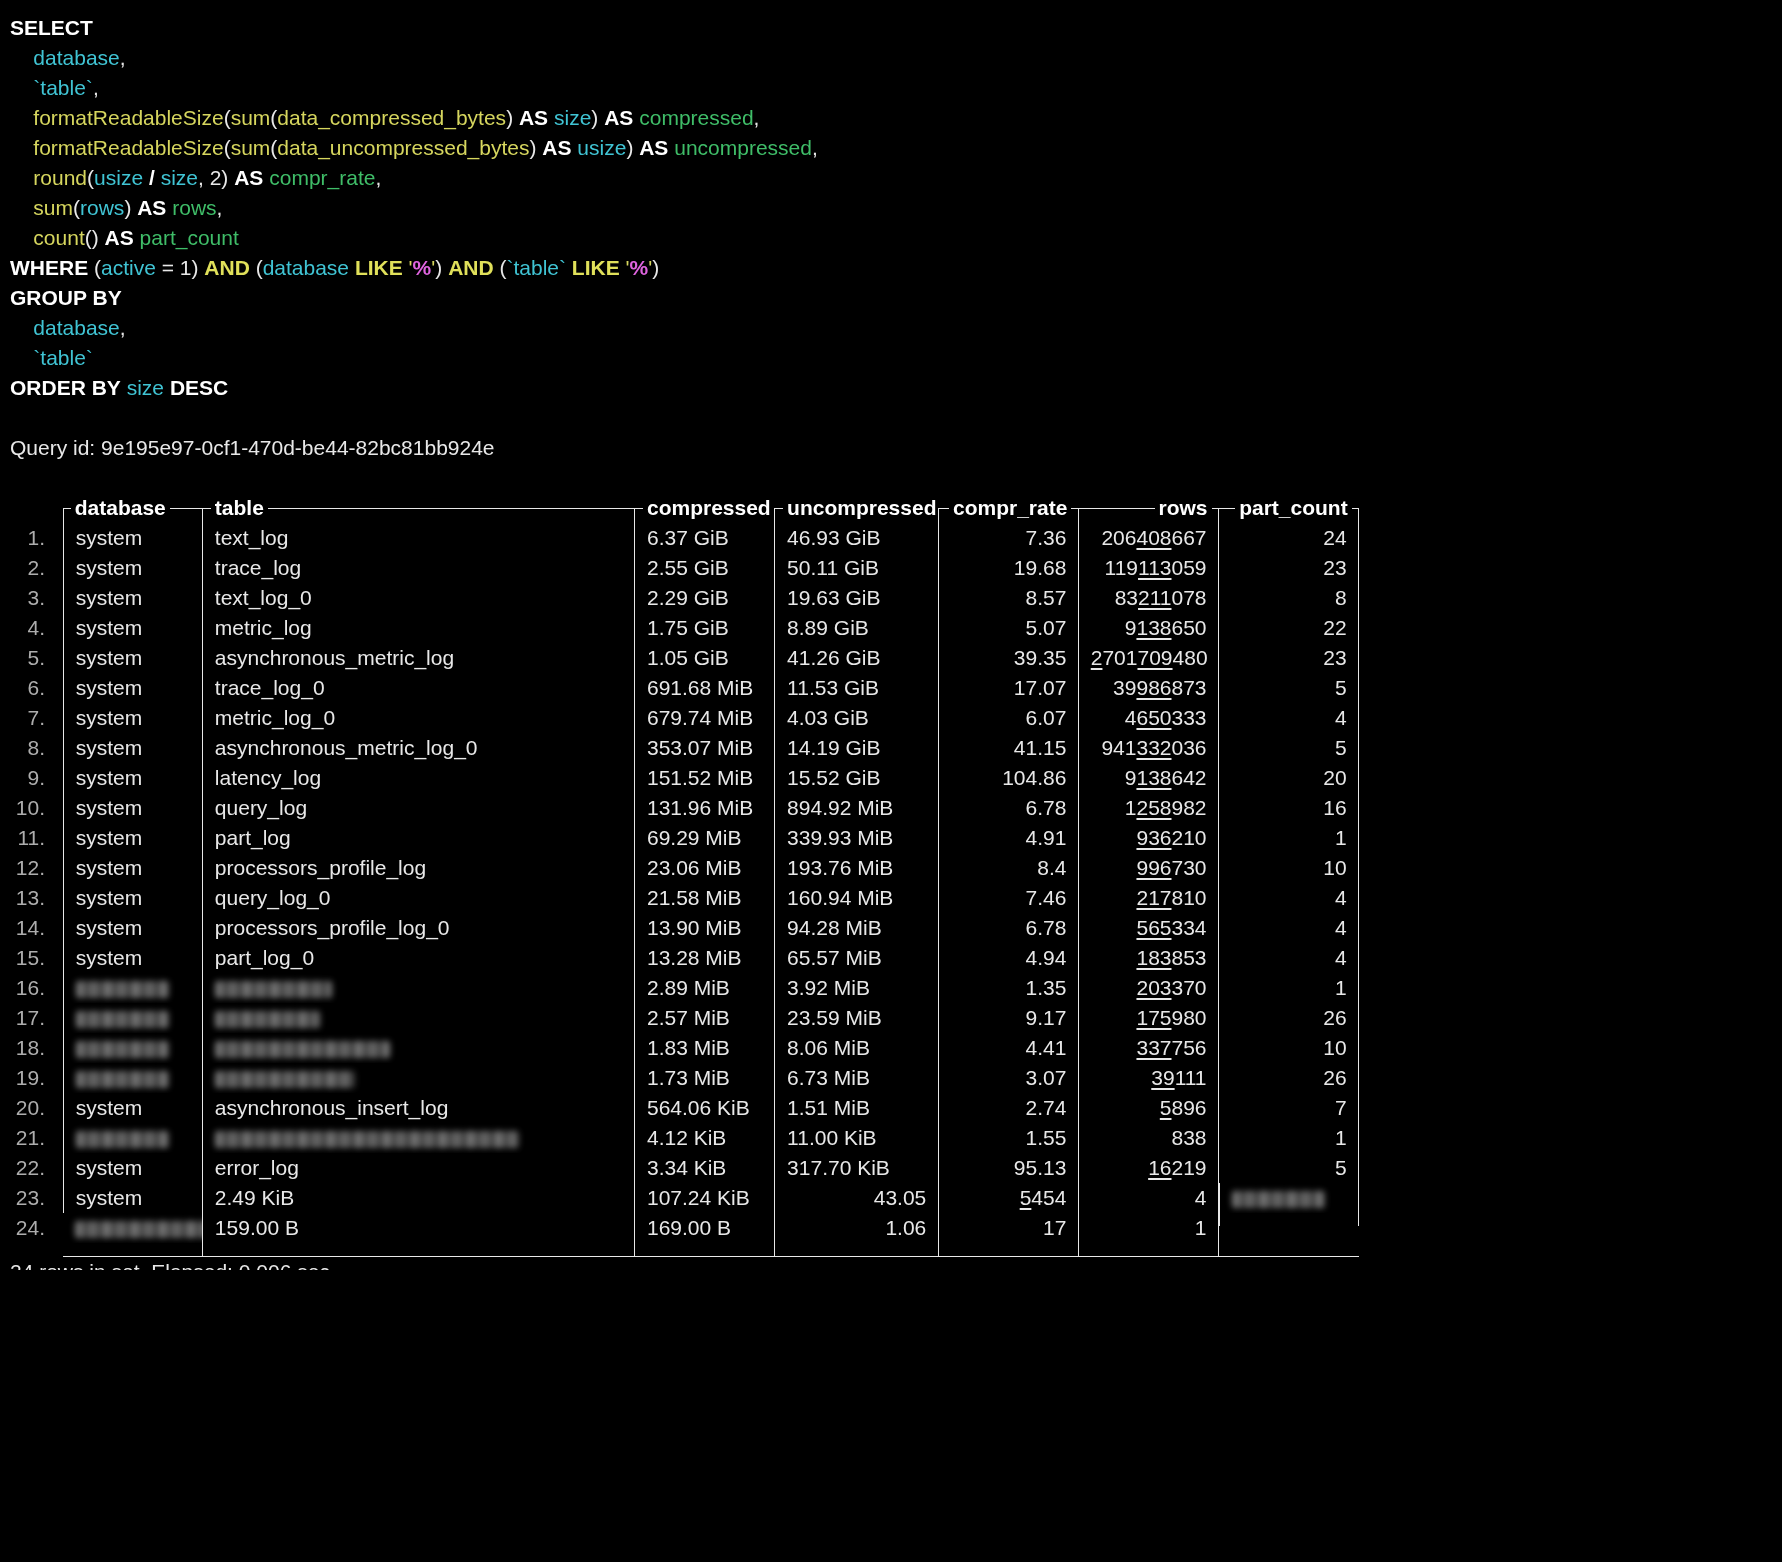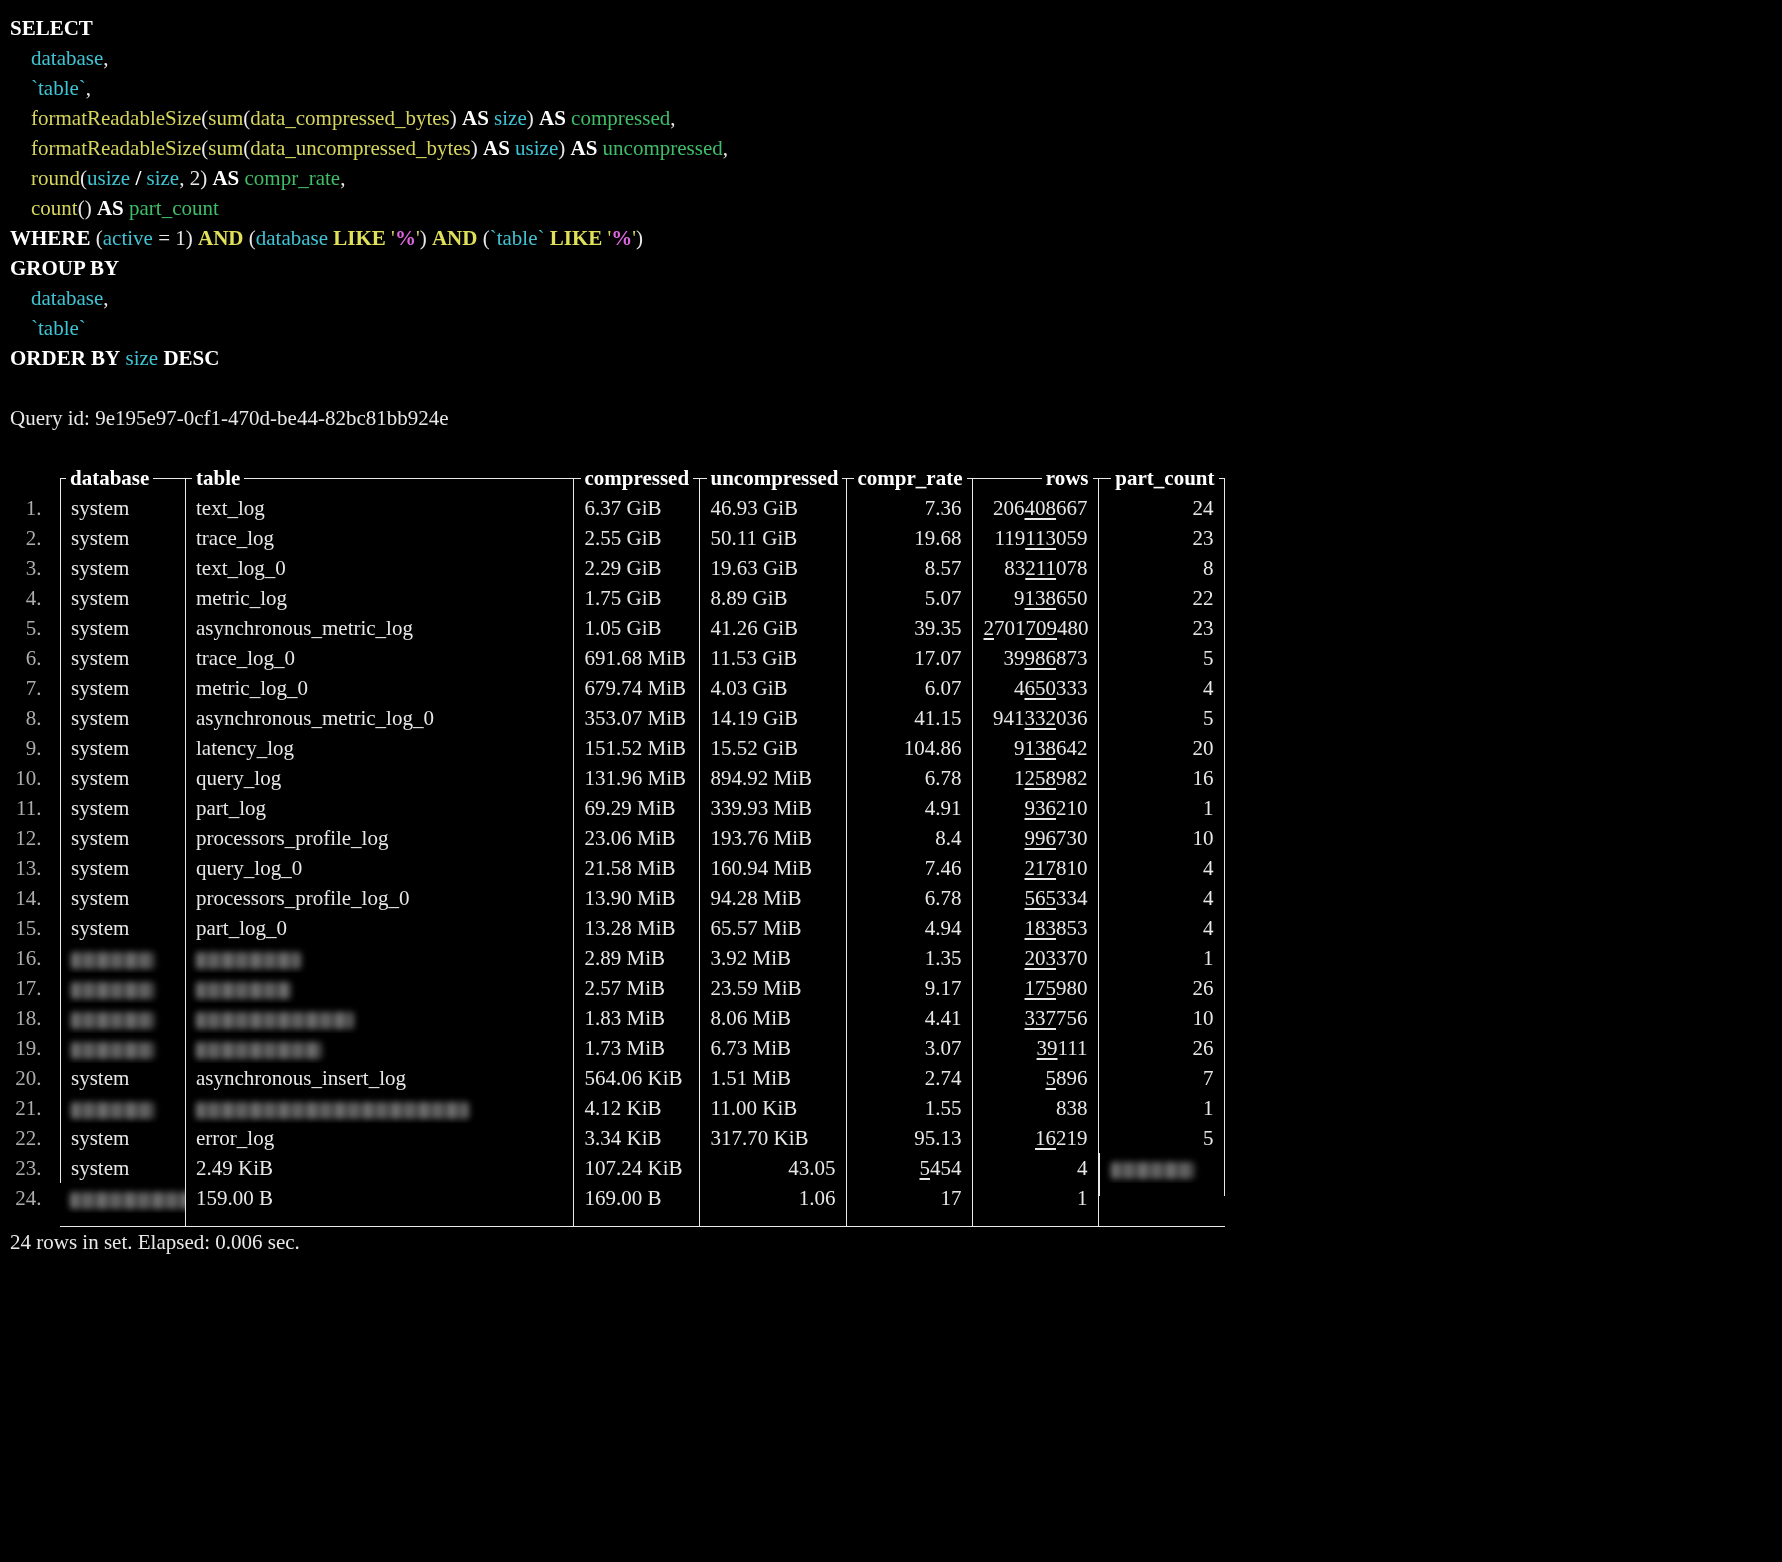--- a/index.html
+++ b/index.html
@@ -1,21 +1,21 @@
 <!DOCTYPE html>
 <html style="--background: #000000; --foreground: #e8e8e8; --bold-white: #ffffff; --cyan-identifier: #40c4d4; --yellow-function: #d6d65e; --yellow-keyword: #e0e05a; --green-alias: #3fbd68; --magenta-percent: #df64df; --row-number-gray: #adadad; --border-white: #e8e8e8;"><head>
 <meta charset="utf-8">
 <style>
   * { box-sizing: border-box; }
   html, body { margin: 0; padding: 0; background: #000; }
   .screen {
     width: 1782px; height: 1270px;
     background: var(--background, #000);
     color: var(--foreground, #e8e8e8);
-    font-family: Liberation Serif, serif;
+    font-family: Liberation Sans, sans-serif;
     font-size: 21px; line-height: 30px;
     padding: 13px 10px;
     overflow: hidden;
     position: relative;
   }
   .qline { height: 30px; white-space: pre; }
   .query { margin-bottom: 30px; }
   .queryid { margin-bottom: 30px; }
   .summary { }
 
@@ -60,20 +60,21 @@
 <body>
 
 <div class="screen">
   <div class="query" id="sql">
       <div class="qline"><span class="tk-kw">SELECT</span></div>
       <div class="qline"><span class="tk-p">    </span><span class="tk-id">database</span><span class="tk-p">,</span></div>
       <div class="qline"><span class="tk-p">    </span><span class="tk-id">`table`</span><span class="tk-p">,</span></div>
       <div class="qline"><span class="tk-p">    </span><span class="tk-fn">formatReadableSize</span><span class="tk-p">(</span><span class="tk-fn">sum</span><span class="tk-p">(</span><span class="tk-fn">data_compressed_bytes</span><span class="tk-p">) </span><span class="tk-kw">AS</span><span class="tk-p"> </span><span class="tk-id">size</span><span class="tk-p">) </span><span class="tk-kw">AS</span><span class="tk-p"> </span><span class="tk-al">compressed</span><span class="tk-p">,</span></div>
       <div class="qline"><span class="tk-p">    </span><span class="tk-fn">formatReadableSize</span><span class="tk-p">(</span><span class="tk-fn">sum</span><span class="tk-p">(</span><span class="tk-fn">data_uncompressed_bytes</span><span class="tk-p">) </span><span class="tk-kw">AS</span><span class="tk-p"> </span><span class="tk-id">usize</span><span class="tk-p">) </span><span class="tk-kw">AS</span><span class="tk-p"> </span><span class="tk-al">uncompressed</span><span class="tk-p">,</span></div>
       <div class="qline"><span class="tk-p">    </span><span class="tk-fn">round</span><span class="tk-p">(</span><span class="tk-id">usize</span><span class="tk-p"> </span><span class="tk-kw">/</span><span class="tk-p"> </span><span class="tk-id">size</span><span class="tk-p">, 2) </span><span class="tk-kw">AS</span><span class="tk-p"> </span><span class="tk-al">compr_rate</span><span class="tk-p">,</span></div>
+      <div class="qline"><span class="tk-p">    </span><span class="tk-fn">sum</span><span class="tk-p">(</span><span class="tk-id">rows</span><span class="tk-p">) </span><span class="tk-kw">AS</span><span class="tk-p"> </span><span class="tk-al">rows</span><span class="tk-p">,</span></div>
       <div class="qline"><span class="tk-p">    </span><span class="tk-fn">count</span><span class="tk-p">() </span><span class="tk-kw">AS</span><span class="tk-p"> </span><span class="tk-al">part_count</span></div>
       <div class="qline"><span class="tk-kw">WHERE</span><span class="tk-p"> (</span><span class="tk-id">active</span><span class="tk-p"> = 1) </span><span class="tk-ky">AND</span><span class="tk-p"> (</span><span class="tk-id">database</span><span class="tk-p"> </span><span class="tk-ky">LIKE</span><span class="tk-p"> </span><span class="tk-str">'</span><span class="tk-pct">%</span><span class="tk-str">'</span><span class="tk-p">) </span><span class="tk-ky">AND</span><span class="tk-p"> (</span><span class="tk-id">`table`</span><span class="tk-p"> </span><span class="tk-ky">LIKE</span><span class="tk-p"> </span><span class="tk-str">'</span><span class="tk-pct">%</span><span class="tk-str">'</span><span class="tk-p">)</span></div>
       <div class="qline"><span class="tk-kw">GROUP BY</span></div>
       <div class="qline"><span class="tk-p">    </span><span class="tk-id">database</span><span class="tk-p">,</span></div>
       <div class="qline"><span class="tk-p">    </span><span class="tk-id">`table`</span></div>
       <div class="qline"><span class="tk-kw">ORDER BY</span><span class="tk-p"> </span><span class="tk-id">size</span><span class="tk-p"> </span><span class="tk-kw">DESC</span></div>
     </div>
   <div class="qline queryid">Query id: 9e195e97-0cf1-470d-be44-82bc81bb924e</div>
   <div class="result">
     <div class="gutter" id="gutter"><div class="gnum">1.</div><div class="gnum">2.</div><div class="gnum">3.</div><div class="gnum">4.</div><div class="gnum">5.</div><div class="gnum">6.</div><div class="gnum">7.</div><div class="gnum">8.</div><div class="gnum">9.</div><div class="gnum">10.</div><div class="gnum">11.</div><div class="gnum">12.</div><div class="gnum">13.</div><div class="gnum">14.</div><div class="gnum">15.</div><div class="gnum">16.</div><div class="gnum">17.</div><div class="gnum">18.</div><div class="gnum">19.</div><div class="gnum">20.</div><div class="gnum">21.</div><div class="gnum">22.</div><div class="gnum">23.</div><div class="gnum">24.</div></div>

